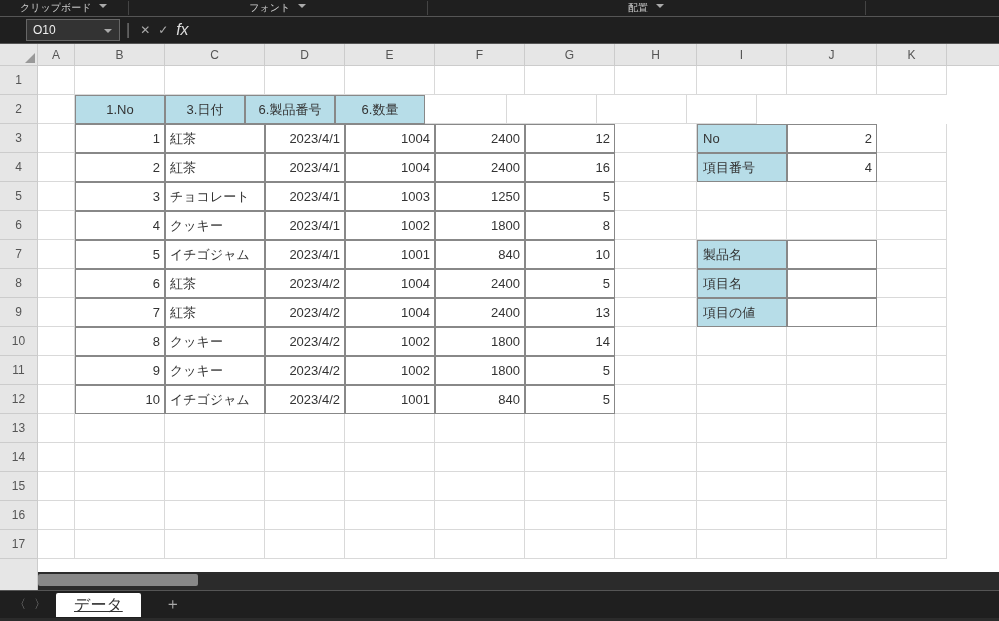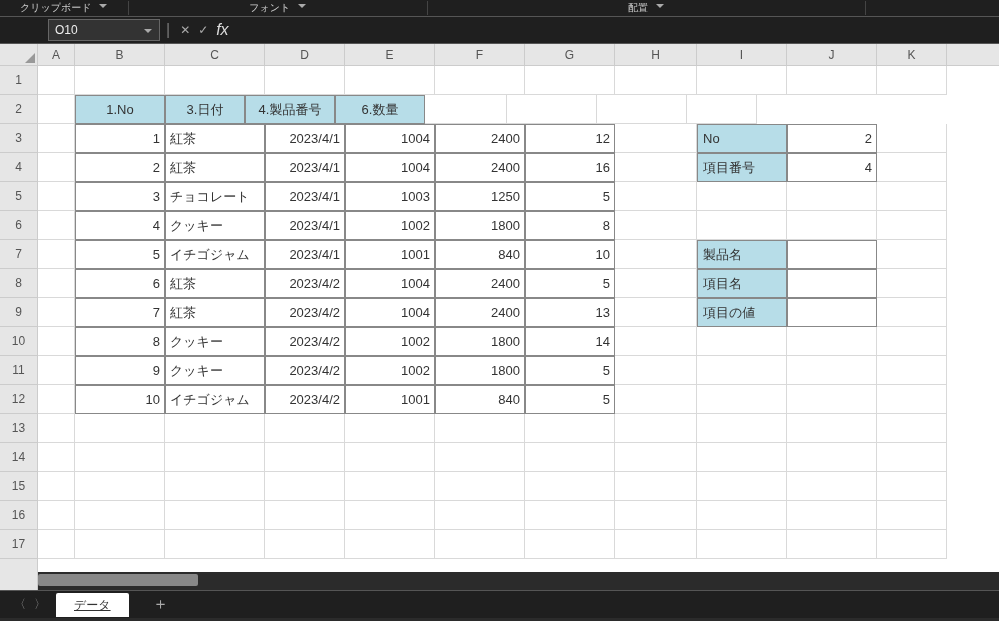--- a/index.html
+++ b/index.html
@@ -4,21 +4,21 @@
 <style>
   * { box-sizing: border-box; margin: 0; padding: 0; font-family: "Meiryo", "Yu Gothic", sans-serif; }
   body { background: #2b2b2b; width: 999px; height: 621px; overflow: hidden; user-select: none; }
 
   .ribbon-strip { height: 16px; background: #1f1f1f; display: flex; align-items: center; color: #ccc; font-size: 10px; }
   .ribbon-strip .group { padding: 0 20px; border-right: 1px solid #444; }
   .ribbon-strip .dd { width: 10px; height: 10px; margin-left: 4px; display: inline-block; }
   .ribbon-strip .dd svg { width: 100%; height: 100%; fill: #aaa; }
 
   .namebox-row { height: 28px; background: #1f1f1f; display: flex; align-items: center; border-top: 1px solid #555; border-bottom: 1px solid #555; }
-  .namebox { width: 112px; height: 22px; margin-left: 48px; background: #333; color: #eee; font-size: 12px; padding: 2px 6px; border: 1px solid #666; display: flex; align-items: center; justify-content: space-between; }
+  .namebox { width: 94px; height: 22px; margin-left: 26px; background: #333; color: #eee; font-size: 12px; padding: 2px 6px; border: 1px solid #666; display: flex; align-items: center; justify-content: space-between; }
   .namebox .dd { width: 10px; height: 10px; }
   .namebox .dd svg { fill: #aaa; }
   .fx-sep { color: #777; margin: 0 6px; }
   .fx-btn { width: 18px; height: 18px; color: #aaa; font-size: 12px; display: flex; align-items: center; justify-content: center; }
   .fx-label { color: #ddd; font-style: italic; font-size: 16px; margin: 0 4px; }
   .formula-input { flex: 1; height: 22px; background: #1f1f1f; border: none; color: #eee; font-size: 12px; padding: 0 6px; }
 
   .sheet-area { position: relative; height: 546px; background: #fff; }
 
   .col-headers { display: flex; height: 22px; background: #e6e6e6; border-bottom: 1px solid #ccc; position: relative; }
@@ -39,21 +39,21 @@
   .tbl { border: 1px solid #888 !important; }
   .num { text-align: right; }
   .txt { text-align: left; }
 
   
   .cA{width:37px} .cB{width:90px} .cC{width:100px} .cD{width:80px} .cE{width:90px}
   .cF{width:90px} .cG{width:90px} .cH{width:82px} .cI{width:90px} .cJ{width:90px} .cK{width:70px}
 
   .sheet-tabs { height: 28px; background: #1f1f1f; display: flex; align-items: center; padding-left: 10px; border-top: 1px solid #555; }
   .nav-arrow { width: 20px; color: #888; font-size: 12px; text-align: center; }
-  .tab { height: 24px; padding: 0 18px; font-size: 12px; line-height: 24px; margin-left: 6px; }
+  .tab { height: 24px; padding: 0 18px; font-size: 16px; line-height: 24px; margin-left: 6px; }
   .tab.active { background: #fff; color: #333; border-top-left-radius: 2px; border-top-right-radius: 2px; text-decoration: underline; }
   .tab.add { color: #aaa; font-size: 16px; line-height: 22px; }
 
   .scrollbar-bottom { position:absolute; right:0; bottom:0; left:38px; height:18px; background:#2b2b2b; }
   .scrollbar-bottom .thumb { position:absolute; left:0; top:2px; height:12px; width:160px; background:#888; border-radius:2px; }
 </style>
 </head>
 <body>
 
 <div class="ribbon-strip">
@@ -146,21 +146,21 @@
           <div class="cell cH"></div>
           <div class="cell cI"></div>
           <div class="cell cJ"></div>
           <div class="cell cK"></div>
       </div>
 
       <div class="cell-row">
         <div class="cell cA"></div>
         <div class="cell cB hdr-fill">1.No</div>
         <div class="cell cD hdr-fill">3.日付</div>
-        <div class="cell cE hdr-fill">4.製品番号</div>
+        <div class="cell cE hdr-fill">6.製品番号</div>
         <div class="cell cG hdr-fill">6.数量</div>
         <div class="cell cH"></div>
           <div class="cell cI"></div>
           <div class="cell cJ"></div>
           <div class="cell cK"></div>
       </div>
 
       <div class="cell-row">
         <div class="cell cA"></div>
         <div class="cell cB tbl num">1</div>

